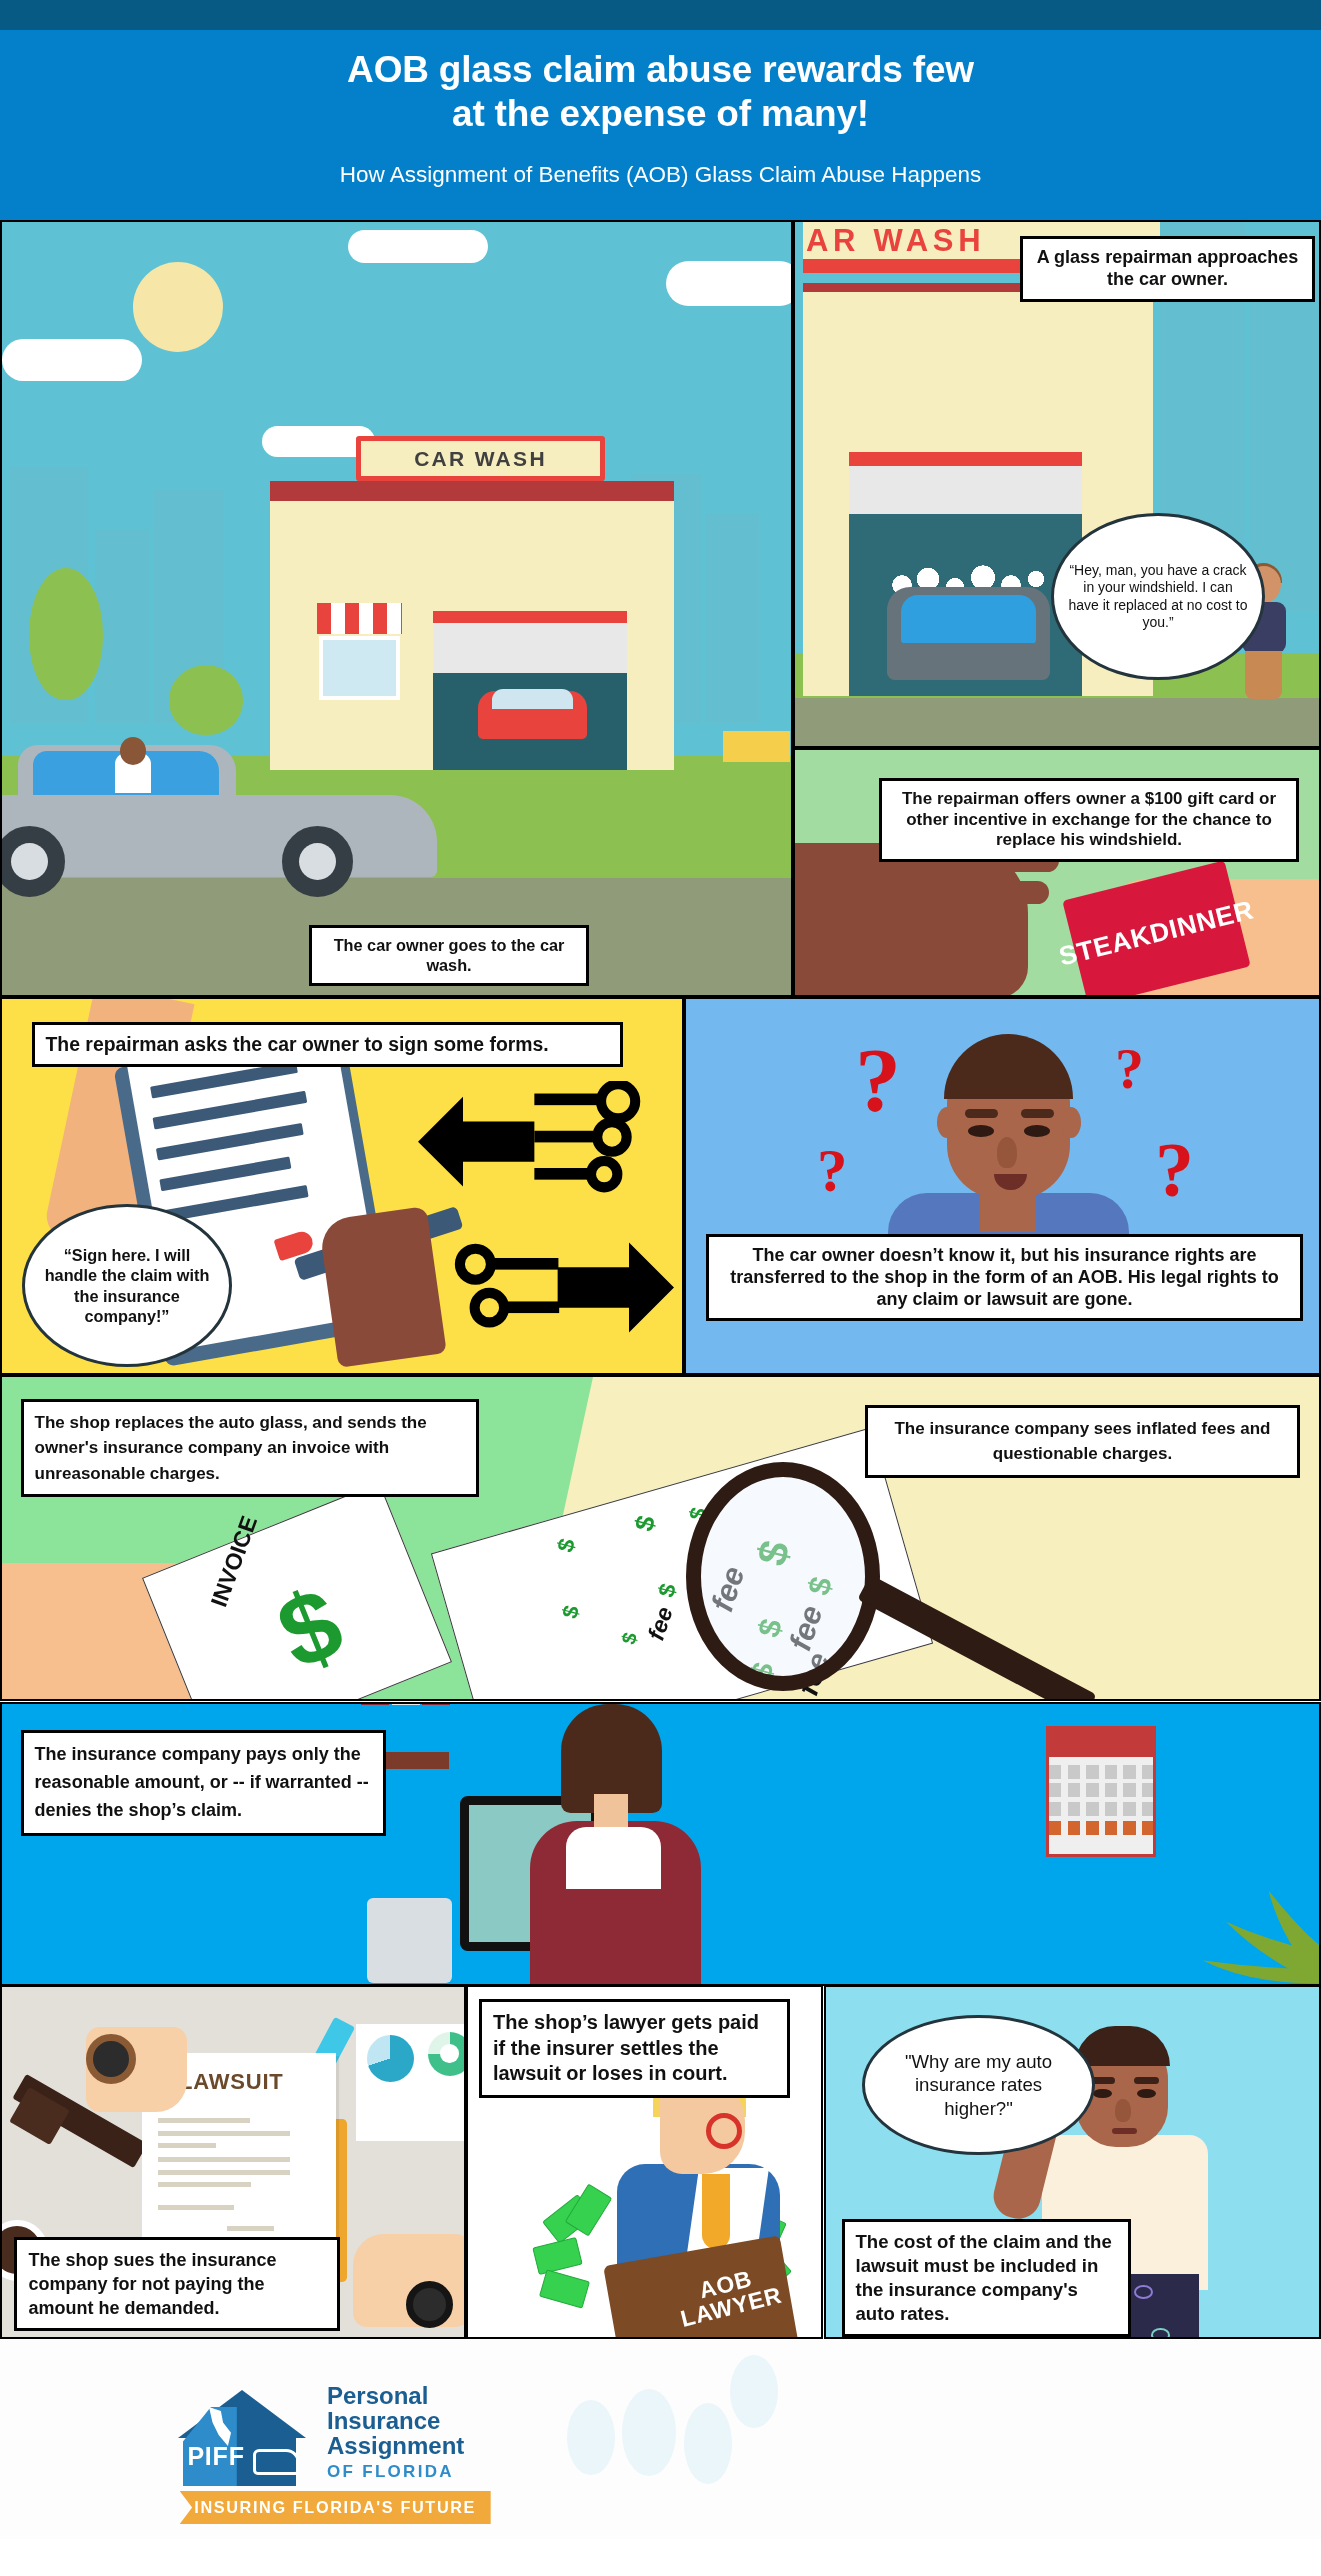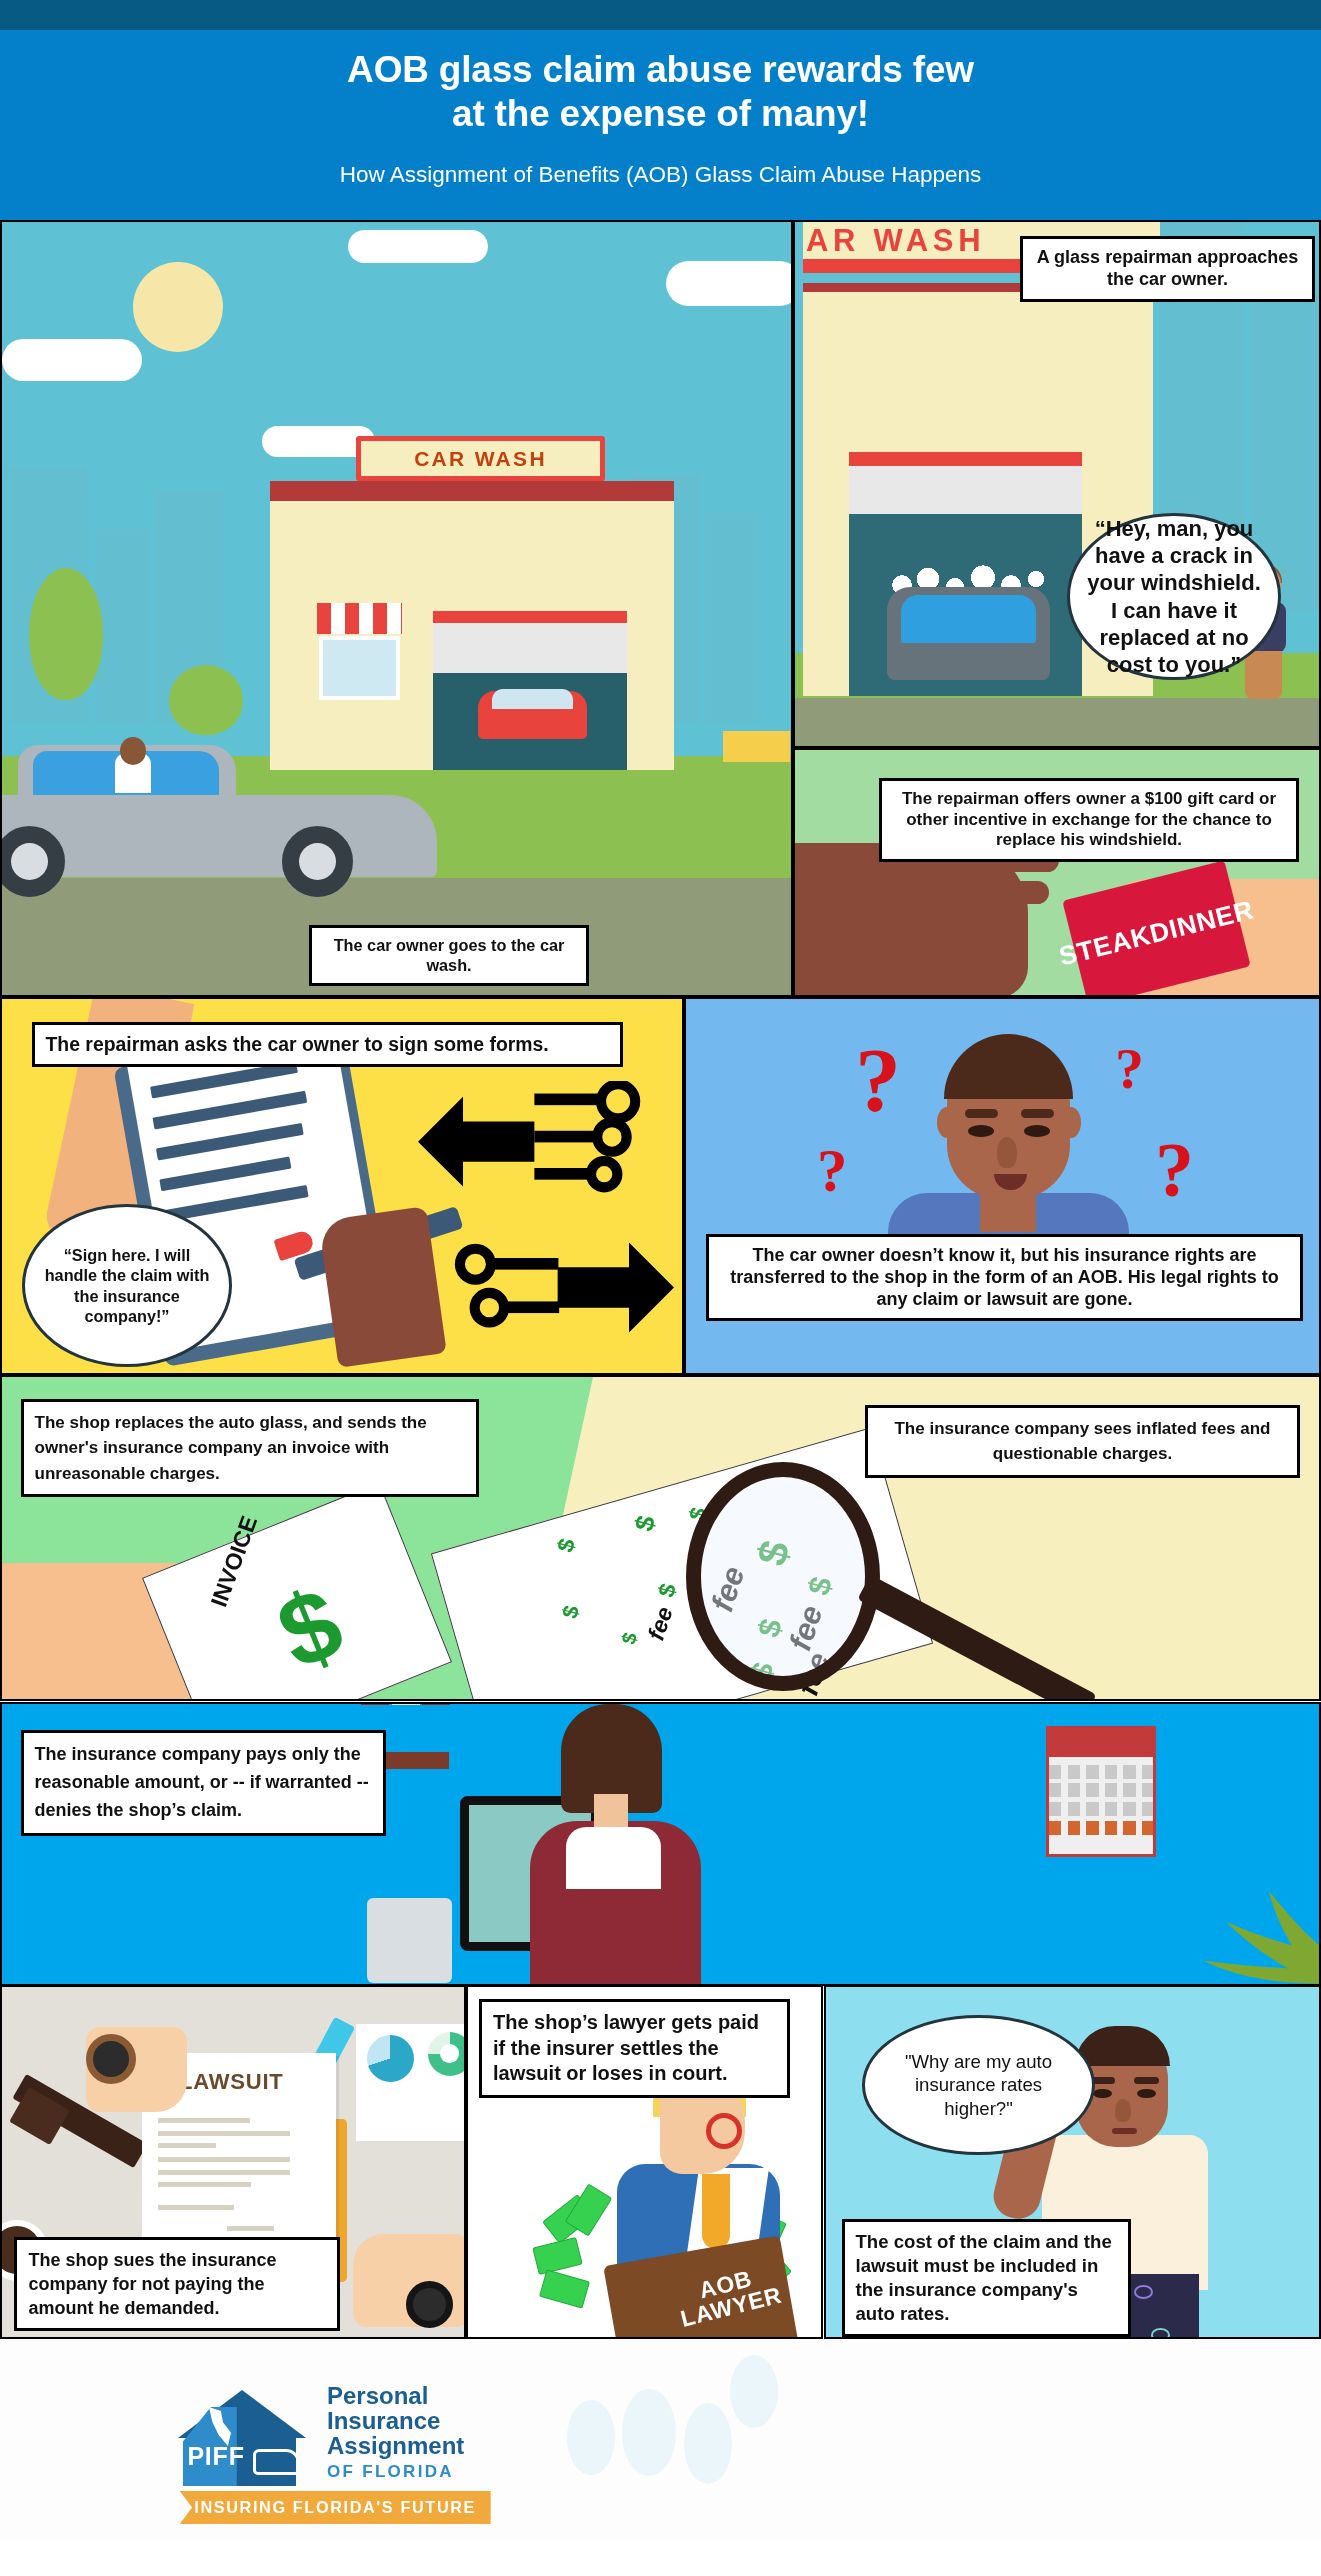--- a/index.html
+++ b/index.html
@@ -43,21 +43,21 @@
   #p1 { left:0; top:220px; width:793px; height:777px; background:#5FC2D4; }
   #p1 .sky { position:absolute; inset:0; background:#5FC2D4; }
   #p1 .sun { position:absolute; left:131px; top:40px; width:90px;height:90px;border-radius:50%; background:#F6E7A8;}
   #p1 .cloud { position:absolute; background:#fff; border-radius:31px; }
   #p1 .bldg { position:absolute; bottom:272px; background:#63BFD0; }
   #p1 .ground { position:absolute; left:0; bottom:0; width:100%; height:239px; background:#8CC152; }
   #p1 .road { position:absolute; left:0; bottom:0; width:100%; height:117px; background:#909B7A; }
   #p1 .shop { position:absolute; left:268px; bottom:225px; width:404px; height:272px; background:#F7EEC0; }
   #p1 .shoproof { position:absolute; left:268px; bottom:494px; width:404px; height:20px; background:#B33A3A; }
   #p1 .sign { position:absolute; left:354px; bottom:514px; width:249px; height:45px; background:#F7EEC0; border:5.4px solid #E8433C; border-radius:3.1px;
-              display:flex;align-items:center;justify-content:center; color:#c2410c; font-weight:bold; font-size:21px; letter-spacing:2.3px;}
+              display:flex;align-items:center;justify-content:center; color:#404040; font-weight:bold; font-size:21px; letter-spacing:2.3px;}
   #p1 .garage { position:absolute; left:431px; bottom:225px; width:194px; height:159px; background:#27606B; border-top:12.4px solid #E8433C;}
   #p1 .gdoor { position:absolute; left:431px; bottom:322px; width:194px; height:50px; background:#E8E8E8; }
   #p1 .redcar { position:absolute; left:476px; bottom:256px; width:109px; height:48px; background:#E8433C; border-radius:17px 17px 4.7px 4.7px; }
   #p1 .redwin { position:absolute; left:490px; bottom:286px; width:81px; height:20px; background:#CFE6F0; border-radius:11px 11px 0 0; }
   #p1 .awning { position:absolute; left:315px; bottom:361px; width:85px; height:31px;
       background:repeating-linear-gradient(90deg,#E8433C 0 14px,#fff 14px 28px); }
   #p1 .window { position:absolute; left:317px; bottom:295px; width:81px; height:64px; background:#CFE9F2; border:4.7px solid #fff;}
   #p1 .tree { position:absolute; border-radius:50% 50% 48% 48%; background:#8CC152; }
   #p1 .bench { position:absolute; left:721px; bottom:233px; width:67px; height:31px; background:#F5CF4C; }
   #p1 .truck { position:absolute; left:-31px; bottom:93px; width:482px; height:155px; }
@@ -319,21 +319,21 @@
 
     <div class="man">
       <div class="mhair"></div>
       <div class="mhead"></div>
       <div class="mtorso"></div>
       <div class="mlegs"></div>
     </div>
 
     <div class="cap" style="left:225px;top:14px;width:295px;font-size:18px;">A glass repairman approaches the car owner.</div>
 
-    <div class="bubble" style="left:272px;top:291px;width:214px;height:167px;font-size:22px;font-weight:700;">“Hey, man, you have a crack in your windshield. I can have it replaced at no cost to you.”</div>
+    <div class="bubble" style="left:256px;top:291px;width:214px;height:167px;font-size:14px;font-weight:400;">“Hey, man, you have a crack in your windshield. I can have it replaced at no cost to you.”</div>
   </div>
 
   <div class="panel" id="p3">
     <div class="dhand"></div>
     <div class="dfing" style="left:179px;top:99px;width:85px;height:23px;"></div>
     <div class="dfing" style="left:176px;top:131px;width:78px;height:23px;"></div>
     <div class="dfing" style="left:166px;top:160px;width:67px;height:23px;"></div>
     <div class="lhand"></div>
     <div class="card">
       <span>STEAK</span>

